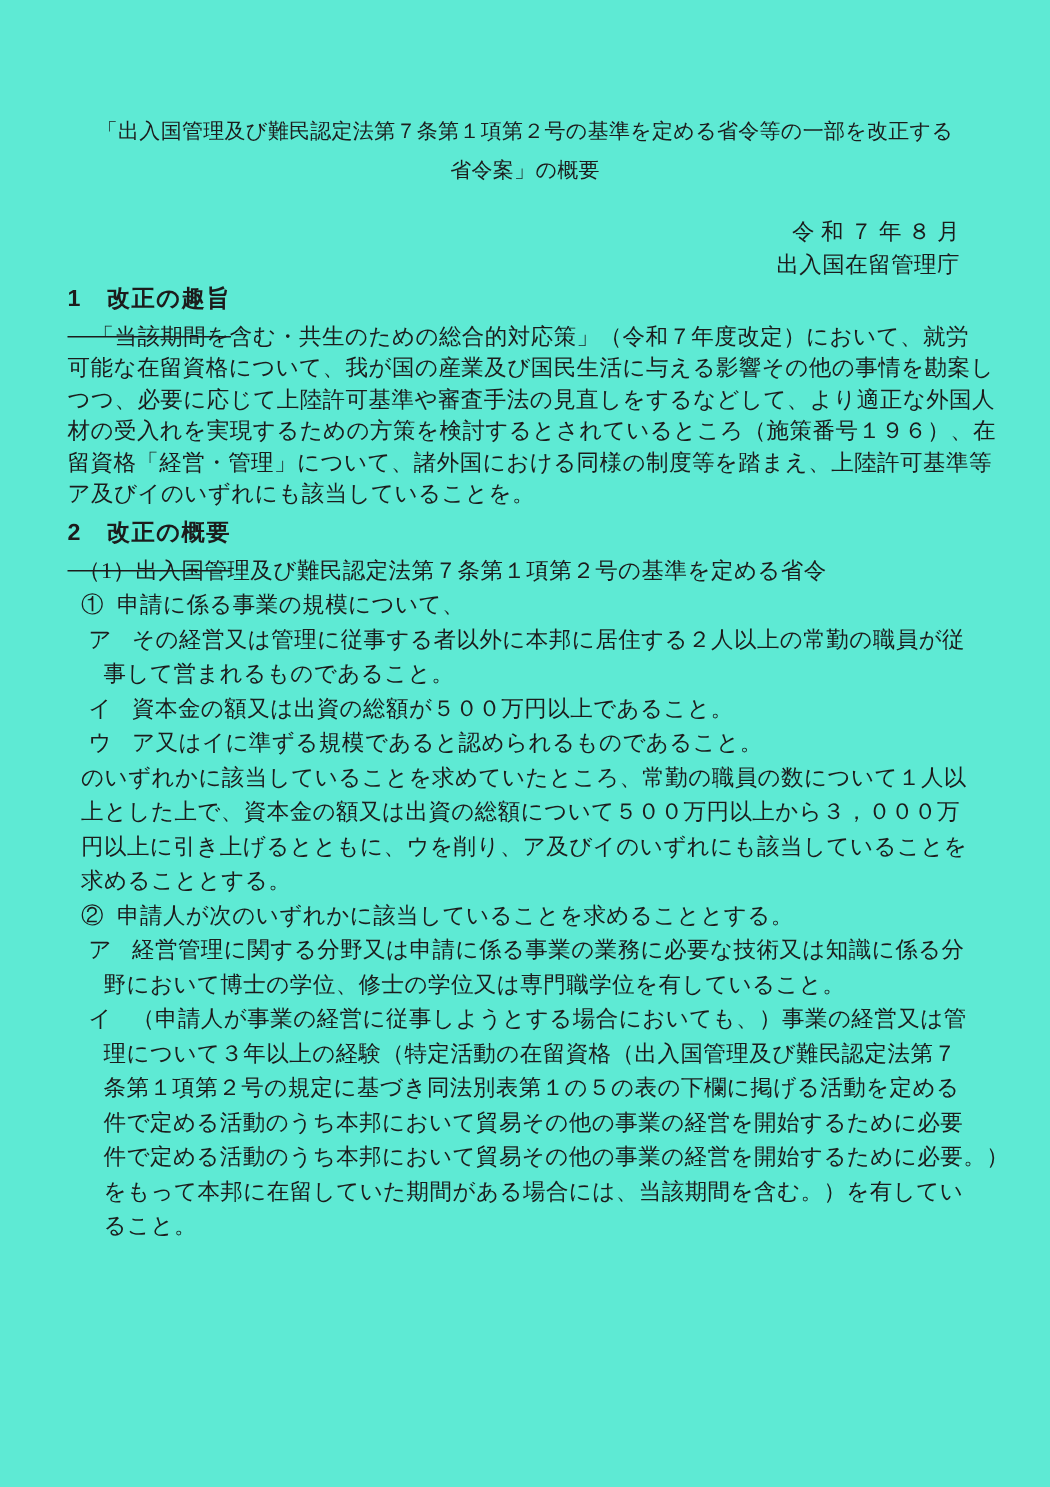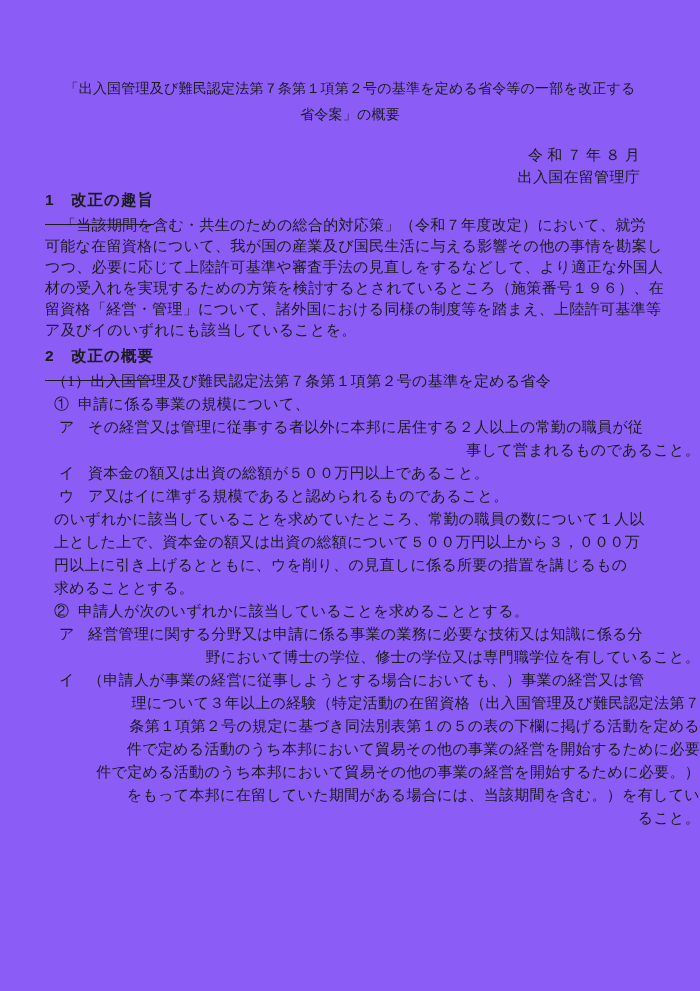--- a/index.html
+++ b/index.html
@@ -1,21 +1,21 @@
 <!DOCTYPE html>
 <html lang="ja"><head>
 <meta charset="utf-8">
 <style>
   html,body { margin:0; padding:0; background:#e8e8e8; }
   .page {
     position: relative;
     width: 700px;
     height: 991px;
     margin: 0 auto;
-    background: #8b5cf6;
+    background: #5eead4;
     color: #1c1c1c;
     font-family: "Liberation Serif", "DejaVu Serif", serif;
     font-size: 15px;
     letter-spacing: 0.3px;
     overflow: hidden;
   }
   .doc-title {
     margin-top: 76px;
     text-align: center;
     font-size: 14px;
@@ -46,21 +46,21 @@
   .s1-lines .line { line-height: 21px; }
   .s1-lines { margin-top: 5px; }
   .sub-heading { margin-top: 4px; padding-left: 52px; line-height: 23px; white-space: nowrap; }
   .l-para       { padding-left: 45px; }
   .l-para-first { padding-left: 61px; }
   .l-num        { padding-left: 54px; display: flex; }
   .l-num  .marker  { flex: 0 0 auto; width: 24px; }
   .l-num-cont   { padding-left: 54px; }
   .l-kana       { padding-left: 59px; display: flex; }
   .l-kana .marker  { flex: 0 0 auto; width: 29px; }
-  .l-kana-cont  { padding-left: 69px; text-align: right; }
+  .l-kana-cont  { padding-left: 69px; }
   .marker { display: inline-block; }
 </style>
 </head>
 <body>
 
 <div class="page">
 
   <div class="doc-title">
     <div>「出入国管理及び難民認定法第７条第１項第２号の基準を定める省令等の一部を改正する</div>
     <div>省令案」の概要</div>
@@ -104,21 +104,21 @@
       <div class="line l-kana">
         <span class="marker">イ</span>
         <span>資本金の額又は出資の総額が５００万円以上であること。</span>
       </div>
       <div class="line l-kana">
         <span class="marker">ウ</span>
         <span>ア又はイに準ずる規模であると認められるものであること。</span>
       </div>
       <div class="line l-num-cont">のいずれかに該当していることを求めていたところ、常勤の職員の数について１人以</div>
       <div class="line l-num-cont">上とした上で、資本金の額又は出資の総額について５００万円以上から３，０００万</div>
-      <div class="line l-num-cont">円以上に引き上げるとともに、ウを削り、の見直しに係る所要の措置を講じるもの</div>
+      <div class="line l-num-cont">円以上に引き上げるとともに、ウを削り、ア及びイのいずれにも該当していることを</div>
       <div class="line l-num-cont">求めることとする。</div>
       <div class="line l-num">
         <span class="marker">②</span>
         <span>申請人が次のいずれかに該当していることを求めることとする。</span>
       </div>
       <div class="line l-kana">
         <span class="marker">ア</span>
         <span>経営管理に関する分野又は申請に係る事業の業務に必要な技術又は知識に係る分</span>
       </div>
       <div class="line l-kana-cont">野において博士の学位、修士の学位又は専門職学位を有していること。</div>

